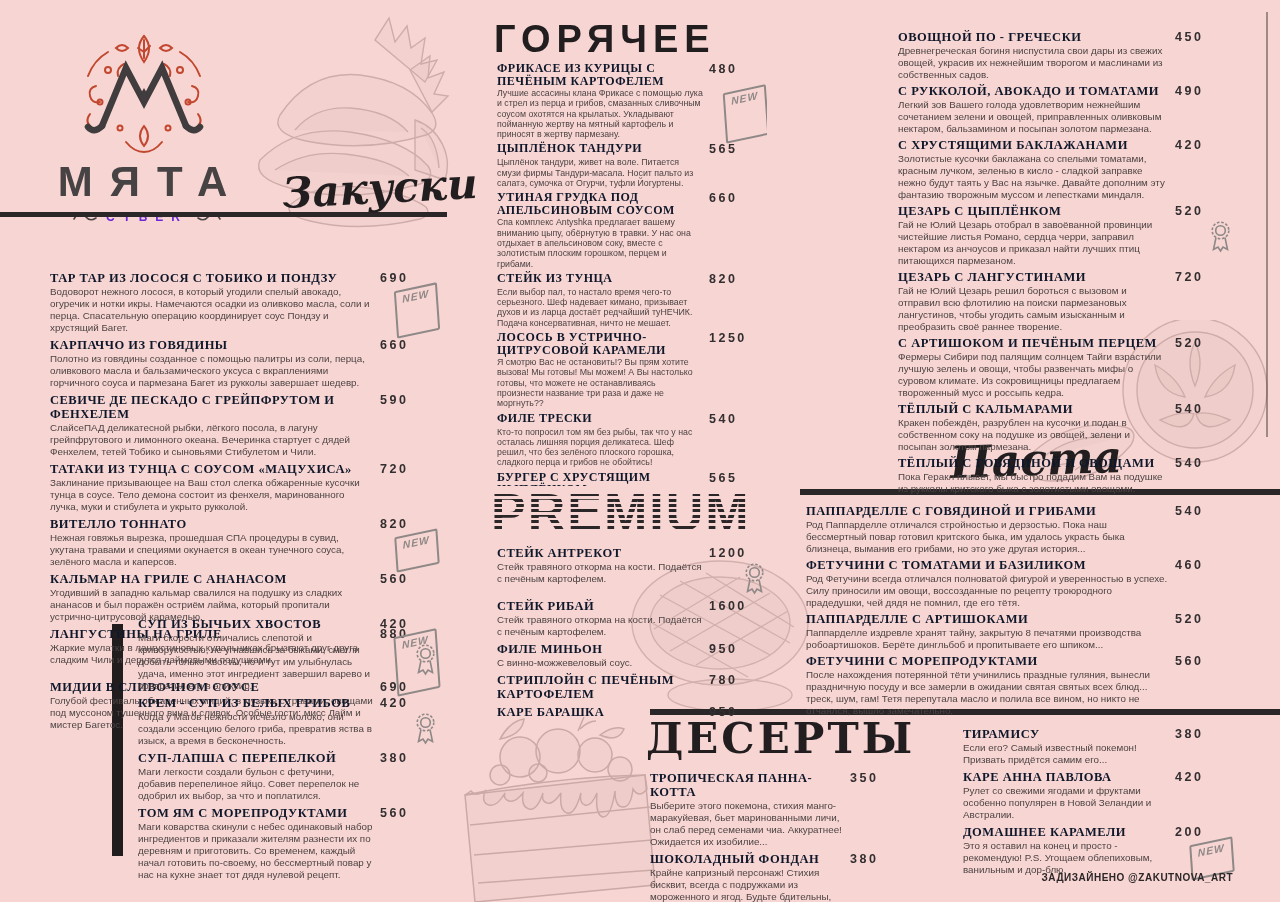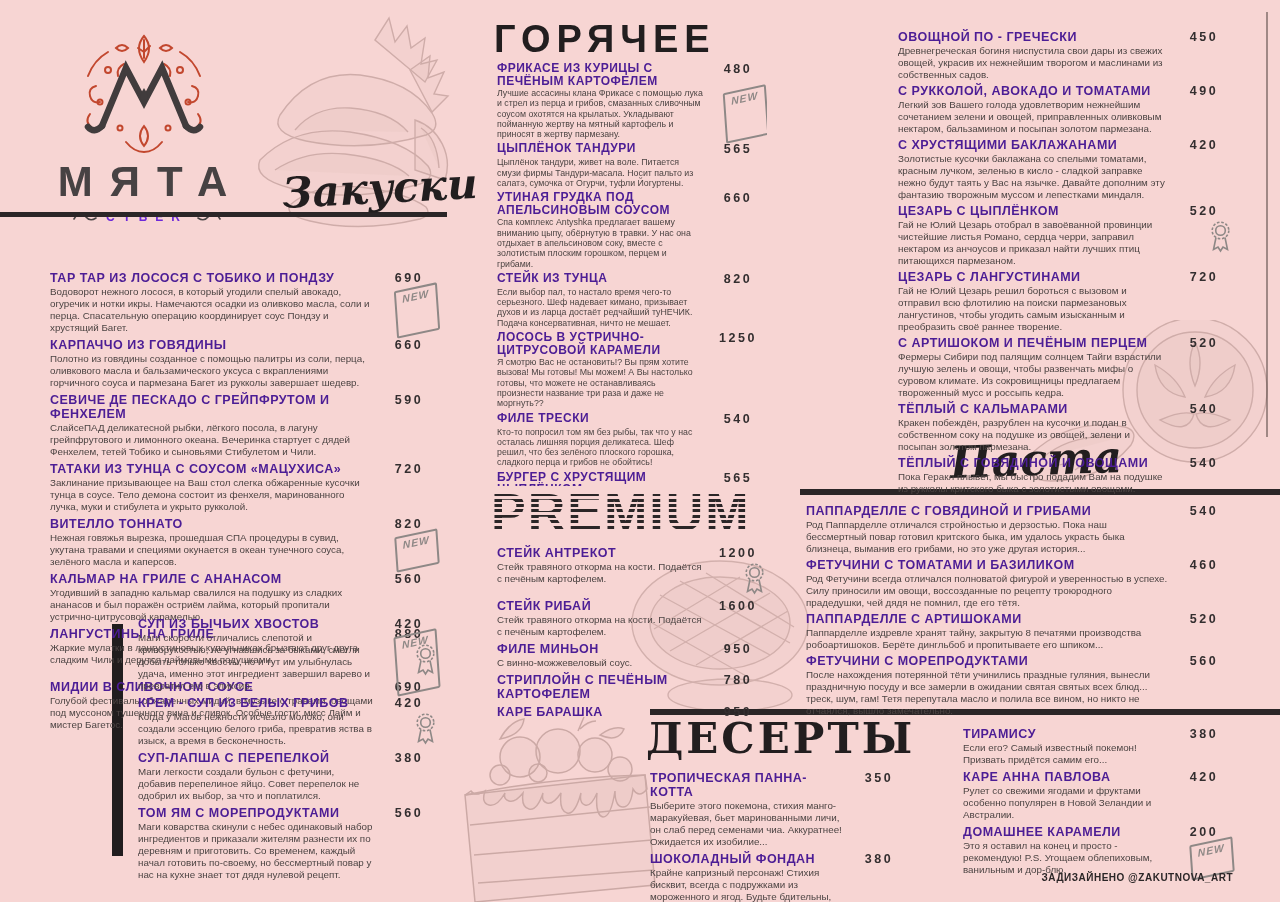--- a/index.html
+++ b/index.html
@@ -31,22 +31,22 @@
   
   .v-label{position:absolute; display:flex; flex-direction:column; font-family:"DejaVu Serif", serif; color:#2b2627;}
   .v-soups{left:40px; top:616px; font-size:54px;}
   .v-soups .v-letter{line-height:60px;}
   .v-salads{left:836px; top:26px; font-size:44px;}
   .v-salads .v-letter{line-height:77px;}
   .soup-bar{position:absolute; left:112px; top:624px; width:11px; height:232px; background:#211d1e;}
   
   .list{position:absolute;}
   .item{display:grid; grid-template-columns:1fr 58px; column-gap:6px; margin-bottom:4px;}
-  .i-name{grid-column:1; font-size:12.5px; line-height:14px; font-weight:800; letter-spacing:.5px; color:#4c1d95;}
-  .i-price{grid-column:2; grid-row:1; text-align:center; font-size:12.5px; font-weight:800; letter-spacing:2.5px; color:#332e2f;}
+  .i-name{grid-column:1; font-size:12.5px; line-height:14px; font-weight:800; letter-spacing:.5px; color:#0f172a;font-family:Liberation Serif, serif;}
+  .i-price{grid-column:2; grid-row:1; text-align:left; font-size:12.5px; font-weight:800; letter-spacing:2.5px; color:#332e2f;}
   .i-badge{grid-column:2; grid-row:2; justify-self:end; margin-top:2px;}
   .i-desc{grid-column:1; font-size:9.8px; line-height:12px; color:#4c4443; margin-top:1px;}
   .dense .i-name{font-size:12px; line-height:12.5px;}
   .dense .i-desc{font-size:8.8px; line-height:10.3px;}
   .dense .item{margin-bottom:3px;}
   .stamp-new{display:inline-block; border:2px solid #8e8886; color:#8e8886; font-weight:800; font-style:italic;
     font-size:10.5px; letter-spacing:1px; padding:1px 6px; transform:rotate(-12deg) skewX(-8deg); border-radius:2px;}
   .award svg{display:block;}
   
   .list-zakuski{left:50px; top:223px; width:388px;margin-top:48px;}

